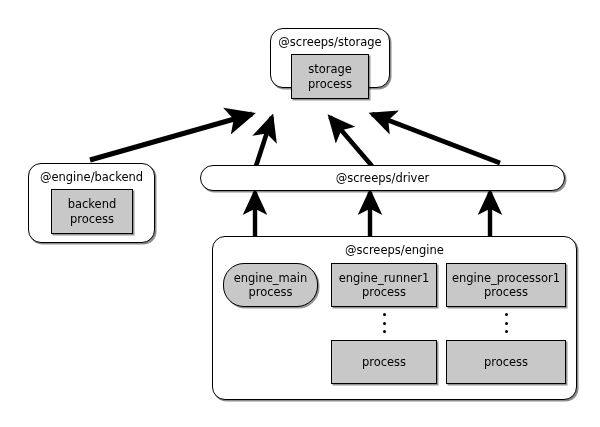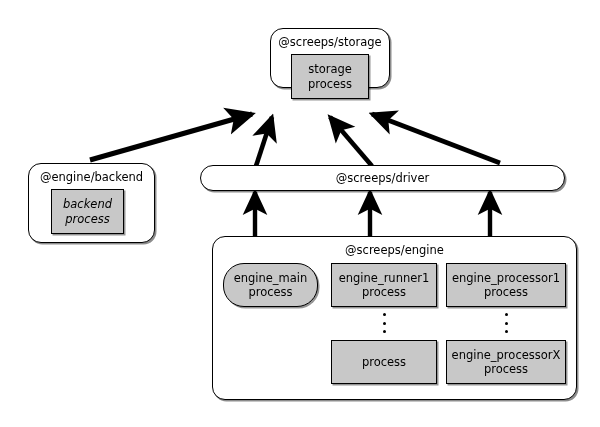--- a/index.html
+++ b/index.html
@@ -129,21 +129,21 @@
   <div class="pkg" style="left:270px; top:28px; width:120px; height:60px;">
     <div class="pkg-title" style="top:6px;">@screeps/storage</div>
     <div class="proc" style="left:20px; top:25px; width:78px; height:45px;">
       <span>storage</span>
       <span>process</span>
     </div>
   </div>
 
   <div class="pkg" style="left:28px; top:163px; width:127px; height:80px;">
     <div class="pkg-title" style="top:6px;">@engine/backend</div>
-    <div class="proc" style="left:22px; top:25px; width:73px; height:45px;font-style:italic;">
+    <div class="proc" style="left:22px; top:25px; width:82px; height:45px;">
       <span>backend</span>
       <span>process</span>
     </div>
   </div>
 
   <div class="pill" style="left:200px; top:165px; width:365px; height:26px;">
     <div class="pill-title">@screeps/driver</div>
   </div>
 
   <div class="pkg" style="left:200px; top:236px; width:365px; height:164px;margin-left:12px;">
@@ -170,18 +170,17 @@
     <div class="vdots" style="left:286px; top:76px;">
       <i></i>
         <i></i>
         <i></i>
     </div>
 
     <div class="proc" style="left:118px; top:103px; width:106px; height:44px;">
       <span>process</span>
     </div>
     <div class="proc" style="left:233px; top:103px; width:120px; height:44px;">
-      <span>engine_processorX</span>
       <span>process</span>
     </div>
   </div>
 
 </div>
 
 </body></html>

